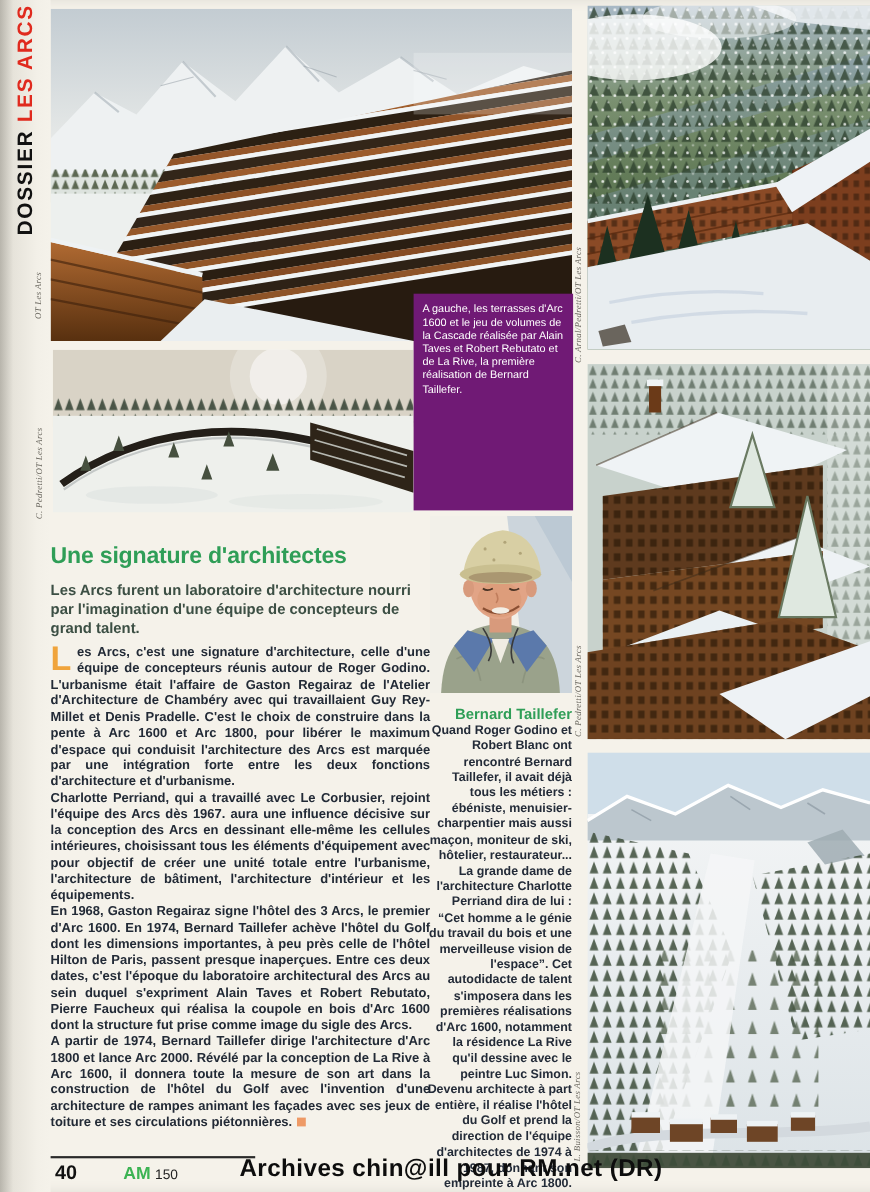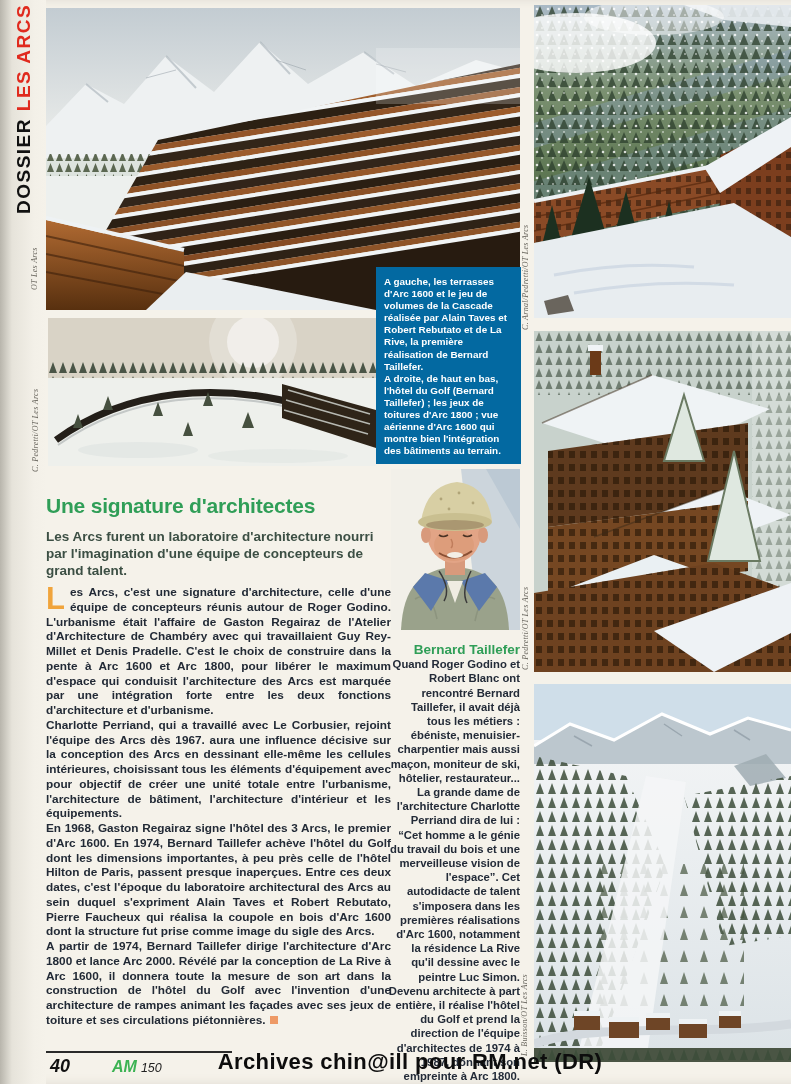--- a/index.html
+++ b/index.html
@@ -12,22 +12,22 @@
      background:linear-gradient(90deg,#b8b5ac 0,#e6e3da 12px,#f3f0e8 34px,#f5f2ea 46px);}
   .vtext{writing-mode:vertical-rl;transform:rotate(180deg);white-space:nowrap;}
   .dossier{left:13px;top:6px;height:208px;font-size:19px;font-weight:900;
      letter-spacing:1.5px;color:#111;}
   .dossier .red{color:#e02a1e;}
   .credit{font-family:"Liberation Serif",serif;font-style:italic;font-size:8px;
      color:#6a675f;letter-spacing:.3px;}
   
   .photo{display:block;}
   
-  .caption-red{left:376px;top:267px;width:145px;height:197px;background:#0369a1;
-     color:#fff;font-weight:700;font-size:9.9px;line-height:12.1px;
+  .caption-red{left:376px;top:267px;width:145px;height:197px;background:#701a75;
+     color:#fff;font-weight:400;font-size:9.9px;line-height:12.1px;
      padding:9px 8px;box-sizing:border-box;}
   .caption-red p{margin:0;}
   
   .headline{left:46px;top:494px;width:350px;font-size:21px;font-weight:800;
      color:#2f9e57;letter-spacing:-0.2px;}
   .intro{left:46px;top:528px;width:350px;font-size:13.5px;line-height:17px;
      font-weight:800;color:#3c4f44;}
   .bodycopy{left:46px;top:585px;width:345px;font-size:11.8px;line-height:14.75px;
      font-weight:700;color:#222a36;text-align:justify;}
   .bodycopy p{margin:0;}
@@ -37,21 +37,21 @@
      margin-left:4px;}
   
   .col{left:388px;top:643px;width:132px;text-align:right;color:#232b38;
      font-size:11.3px;line-height:14.2px;font-weight:700;}
   .col-h{color:#2f9e57;font-weight:800;font-size:13.5px;
      margin:0 0 2px 0;}
   .col p{margin:0;}
   .col .q{}
   
   .f-rule{left:46px;top:1051px;width:186px;height:2px;background:#2a2a2a;}
-  .footer{left:50px;top:1056px;width:220px;font-style:italic;}
+  .footer{left:50px;top:1056px;width:220px;}
   .f-num{font-size:18px;font-weight:900;color:#111;}
   .f-mag{font-size:16px;font-weight:900;color:#3cb353;margin-left:42px;}
   .f-iss{font-size:12.5px;font-weight:400;color:#222;margin-left:4px;}
   .watermark{left:140px;top:1049px;width:540px;text-align:center;font-size:22px;
      font-weight:800;color:#0d0d0d;letter-spacing:.4px;}
 </style>
 </head>
 <body>
 
 <div class="page">
@@ -157,21 +157,20 @@
     <path d="M10,127 C82,76 170,70 256,93" fill="none" stroke="#9aa0a2" stroke-width="2" opacity=".5"></path>
     <path d="M234,66 L328,92 L328,130 L234,100 Z" fill="#2e2418"></path>
     <path d="M240,72 L322,96 M238,82 L322,106 M236,92 L320,116" stroke="#d8ddd8" stroke-width="1.5" opacity=".8" fill="none"></path>
     <path d="M60,78 L65,92 L55,92 Z M110,84 L115,98 L105,98 Z M160,74 L165,88 L155,88 Z M200,94 L206,110 L194,110 Z M30,96 L35,110 L25,110 Z M140,104 L145,118 L135,118 Z" fill="#46503f"></path>
     <ellipse cx="90" cy="132" rx="60" ry="8" fill="#dfe4e2" opacity=".7"></ellipse>
     <ellipse cx="230" cy="138" rx="70" ry="7" fill="#e3e7e4" opacity=".7"></ellipse>
   </svg>
 
   <div class="abs caption-red">
     <p>A gauche, les terrasses d'Arc 1600 et le jeu de volumes de la Cascade réalisée par Alain Taves et Robert Rebutato et de La Rive, la première réalisation de Bernard Taillefer.</p>
-    <p>A droite, de haut en bas, l'hôtel du Golf (Bernard Taillefer) ; les jeux de toitures d'Arc 1800 ; vue aérienne d'Arc 1600 qui montre bien l'intégration des bâtiments au terrain.</p>
   </div>
 
   <svg class="abs photo" style="left:534px;top:5px;" width="257" height="313" viewBox="0 0 257 313" preserveAspectRatio="none">
     <defs>
       <linearGradient id="c-bg" x1="0" y1="0" x2="0" y2="1">
         <stop offset="0" stop-color="#a9b9c6"></stop>
           <stop offset=".28" stop-color="#7a9070"></stop>
         <stop offset=".55" stop-color="#5d7652"></stop>
           <stop offset=".8" stop-color="#55704c"></stop>
       </linearGradient>

